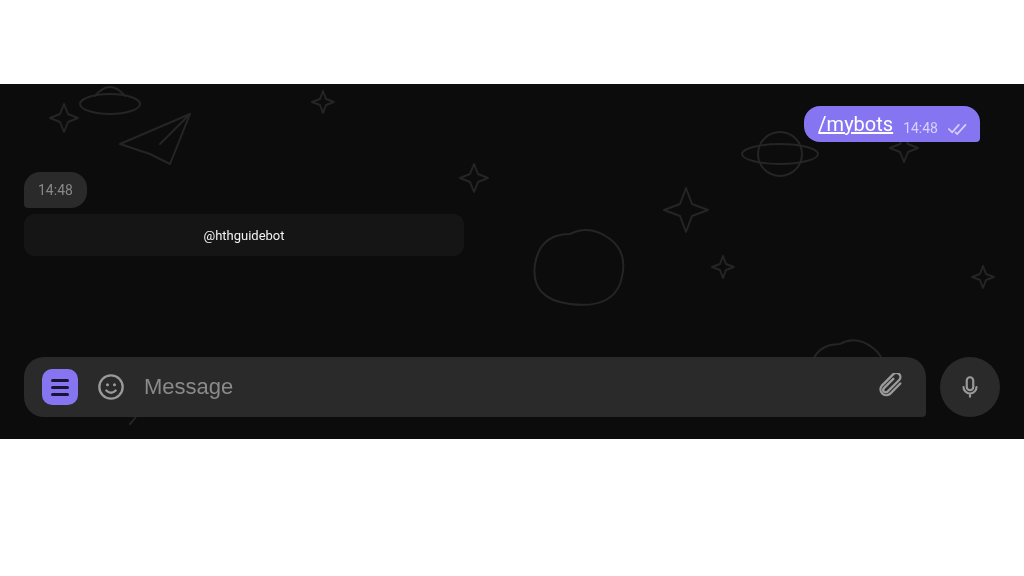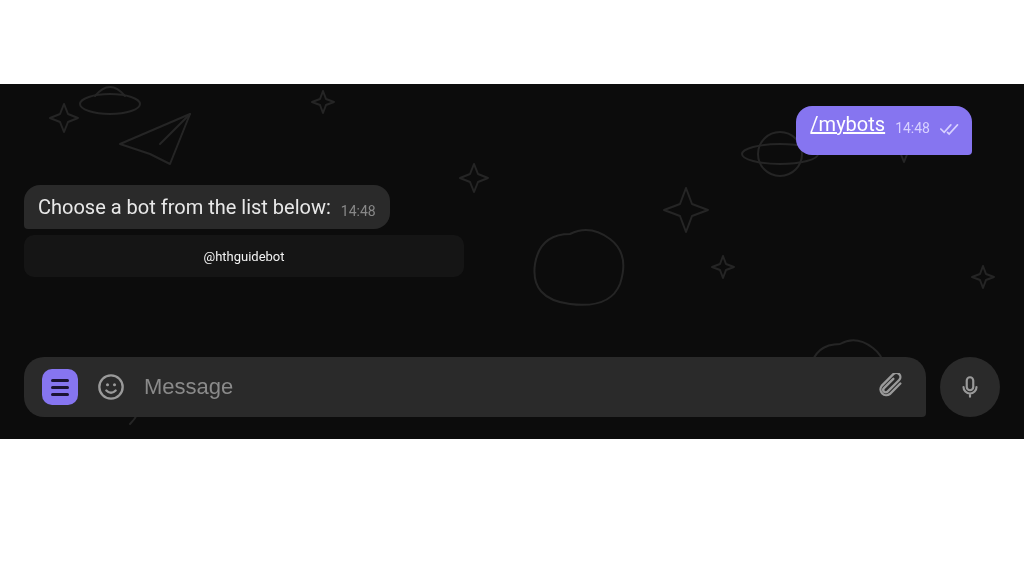--- a/index.html
+++ b/index.html
@@ -43,27 +43,27 @@
   }
 
   
   .msg-out {
     align-self: flex-end;
     display: inline-flex;
     align-items: flex-end;
     gap: 10px;
     background: #8675f0;
     color: #fff;
-    padding: 6px 12px 19px 14px;
+    padding: 6px 12px 6px 14px;
     border-radius: 16px;
     border-bottom-right-radius: 4px;
     max-width: 70%;
     position: relative;
     margin-top: 4px;
-    margin-right: 28px;
+    margin-right: 20px;
   }
   .msg-out .text { font-size: 20px; text-decoration: underline; }
   .msg-out .time { font-size: 14px; color: #d8d1ff; }
   .msg-out .ticks { display: inline-flex; }
   .msg-out .ticks svg { width: 20px; height: 14px; }
 
   
   .msg-in-wrap { align-self: flex-start; max-width: 70%; margin-top: 30px; }
   .msg-in {
     display: inline-flex;
@@ -195,21 +195,20 @@
       <span class="time">14:48</span>
       <span class="ticks">
         <svg viewBox="0 0 24 14">
             <path d="M1 7 l4 4 8 -9 M9 11 l2 2 10 -11" stroke="#d8d1ff" stroke-width="2" fill="none" stroke-linecap="round"></path>
           </svg>
       </span>
     </div>
 
     <div class="msg-in-wrap">
       <div class="msg-in">
-        <span class="text">Choose a bot from the list below:</span>
         <span class="time">14:48</span>
       </div>
       <div class="bot-keyboard">
         <div class="bot-key-btn">
           <span>@hthguidebot</span>
         </div>
       </div>
     </div>
 
   </div>

